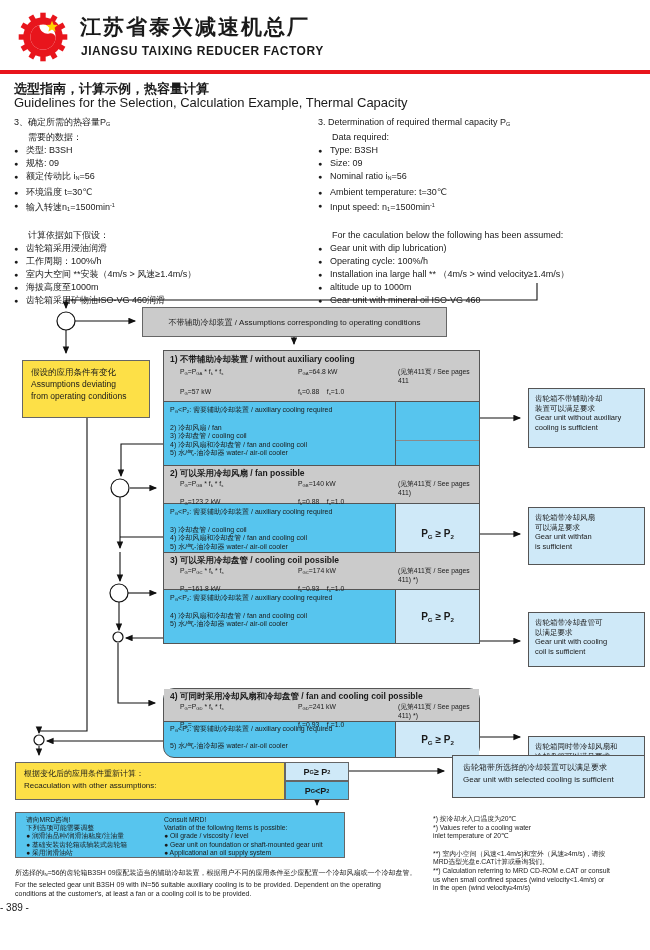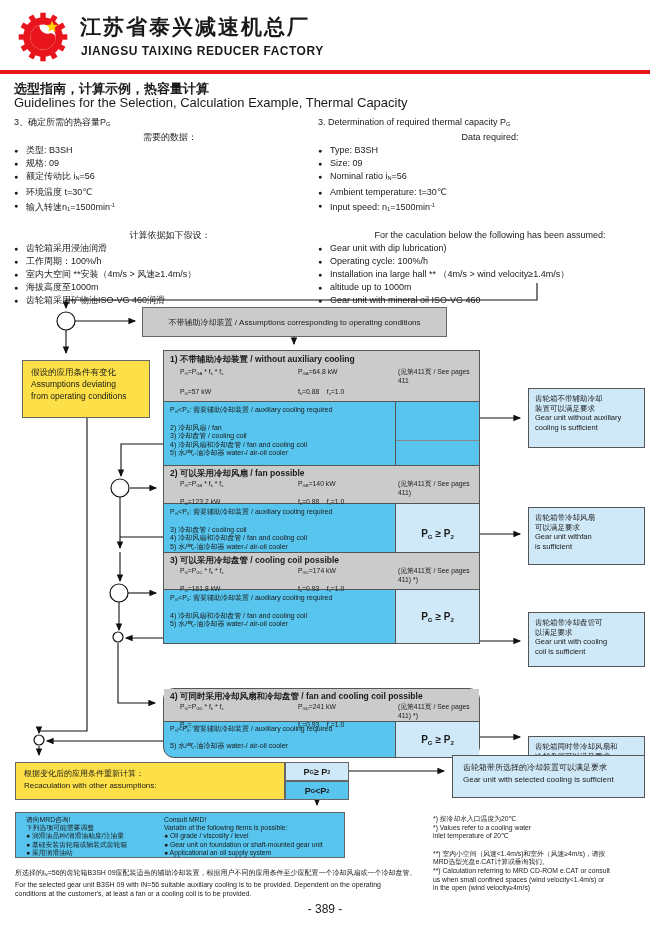--- a/index.html
+++ b/index.html
@@ -9,21 +9,21 @@
   sup{font-size:0.62em;vertical-align:0.45em;}
   .abs{position:absolute;}
   
   .company-cn{left:80px;top:13px;font-size:21px;font-weight:bold;letter-spacing:2px;}
   .company-en{left:81px;top:44px;font-size:12px;font-weight:bold;letter-spacing:0.5px;}
   .red-rule{left:0;top:70px;width:650px;height:4px;background:#e8151c;}
   .title-cn{left:14px;top:80px;font-size:13px;font-weight:bold;}
   .title-en{left:14px;top:95px;font-size:13px;}
   
   .col{top:116px;font-size:9px;line-height:13px;}
-  .col .indent{padding-left:14px;text-align:center;}
+  .col .indent{padding-left:14px;}
   .item{display:flex;}
   .blt{width:12px;text-align:left;font-size:7px;line-height:13px;}
   .gap{height:13px;}
   
   .graybox{background:#cbcbcb;border:1px solid #666;box-sizing:border-box;}
   .whitebox{background:#fde047;border:1px solid #666;box-sizing:border-box;}
   .cyanbox{background:#57c5ee;border:1px solid #666;box-sizing:border-box;}
   .lightbox{background:#cfe9f8;border:1px solid #555;box-sizing:border-box;}
   .bar-assumptions{left:142px;top:307px;width:305px;height:30px;display:flex;align-items:center;justify-content:center;font-size:8px;}
   .dev-box{left:22px;top:360px;width:128px;height:58px;font-size:8.5px;line-height:12px;padding:5px 0 0 8px;}
@@ -40,21 +40,21 @@
   .block .right-cell{width:83px;border-left:1px solid #555;background:#cfe9f8;display:flex;align-items:center;justify-content:center;font-size:10px;font-weight:bold;position:relative;}
   .cell-divider{position:absolute;left:0;right:0;top:50%;border-top:1px solid #8a8a8a;}
   .result{left:528px;width:117px;font-size:7.5px;line-height:9.6px;padding:5px 6px;}
   .recalc{left:15px;top:762px;width:270px;height:38px;font-size:8px;line-height:12px;padding:5px 8px;}
   .pgcell{width:64px;height:19px;display:flex;align-items:center;justify-content:center;font-size:9px;font-weight:bold;}
   .selbox{left:452px;top:755px;width:193px;height:43px;font-size:8px;line-height:12px;padding:6px 10px;}
   .mrd{left:15px;top:812px;width:330px;height:46px;}
   .mrd .c{position:absolute;top:3px;font-size:6.8px;line-height:8.2px;}
   .foot{left:433px;top:815px;width:215px;font-size:6.8px;line-height:8.6px;color:#222;}
   .bottom-para{left:15px;top:868px;width:424px;font-size:7px;line-height:9.5px;}
-  .pagenum{left:0;top:902px;width:650px;text-align:center;font-size:12px;}
+  .pagenum{left:0;top:902px;width:650px;font-size:10px;}
   svg.wires{position:absolute;left:0;top:0;pointer-events:none;}
 </style>
 </head>
 <body>
 
 <div id="page">
 
   <svg class="abs" style="left:16px;top:10px;" width="54" height="54" viewBox="0 0 60 60">
     <g fill="#e8151c">
       <g>

